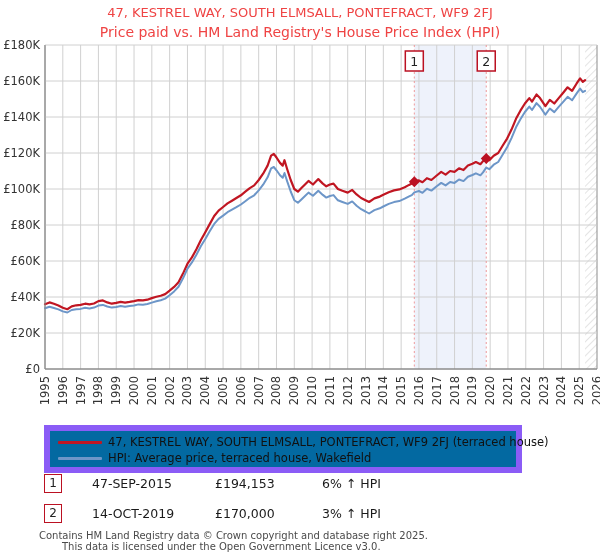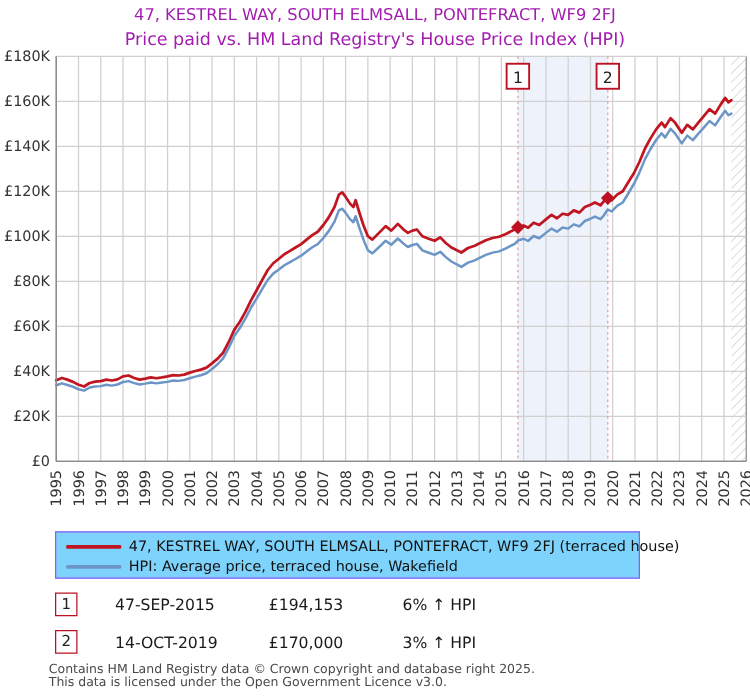--- a/index.html
+++ b/index.html
@@ -1,35 +1,35 @@
 <!DOCTYPE html>
 <html><head>
 <meta charset="utf-8">
 <style>
   html,body{margin:0;padding:0;background:#fff;}
   #screen{position:relative;width:600px;height:560px;background:#fff;
           font-family:"DejaVu Sans","Liberation Sans",sans-serif;overflow:hidden;}
-  .title-line{position:absolute;left:0;width:600px;text-align:center;color:#a21caf;}
+  .title-line{position:absolute;left:0;width:600px;text-align:center;color:#ef4444;}
   #title1{top:5px;font-size:13px;}
   #title2{top:24px;font-size:14px;}
   #chart-svg{position:absolute;left:0;top:0;}
   #legend-box{position:absolute;left:44px;top:425px;width:466px;height:36px;
-              border:1px solid #8b5cf6;background:#7dd3fc;}
+              border:6px solid #8b5cf6;background:#0369a1;}
   .legend-row{position:absolute;left:0;width:100%;height:16px;}
   .legend-swatch{position:absolute;left:8px;top:7px;width:44px;height:3px;border-radius:1px;}
   .legend-label{position:absolute;left:58px;top:1px;font-size:11.5px;color:#111;white-space:nowrap;}
   .sale-row{position:absolute;left:0;width:600px;height:20px;font-size:12.5px;color:#1a1a1a;}
   .sale-num{position:absolute;left:44px;top:0;width:16px;height:17px;border:1.5px solid #bb1122;
             background:#fff;text-align:center;line-height:17px;font-size:12px;color:#222;}
   .sale-date{position:absolute;left:92px;top:2px;}
   .sale-price{position:absolute;left:215px;top:2px;}
   .sale-delta{position:absolute;left:322px;top:2px;}
   .footer-line{position:absolute;left:39px;font-size:10px;color:#4a4a4a;white-space:nowrap;}
   #footer1{top:530px;}
-  #footer2{top:541px;}
+  #footer2{top:541px;margin-left:23px;}
 </style>
 </head>
 <body>
 
 <div id="screen">
   <div id="title1" class="title-line">47, KESTREL WAY, SOUTH ELMSALL, PONTEFRACT, WF9 2FJ</div>
   <div id="title2" class="title-line">Price paid vs. HM Land Registry's House Price Index (HPI)</div>
 
   <svg id="chart-svg" width="600" height="420">
       <rect x="414.3058064516131" y="45" width="71.93806451612835" height="324" fill="#eef2fb"></rect>

